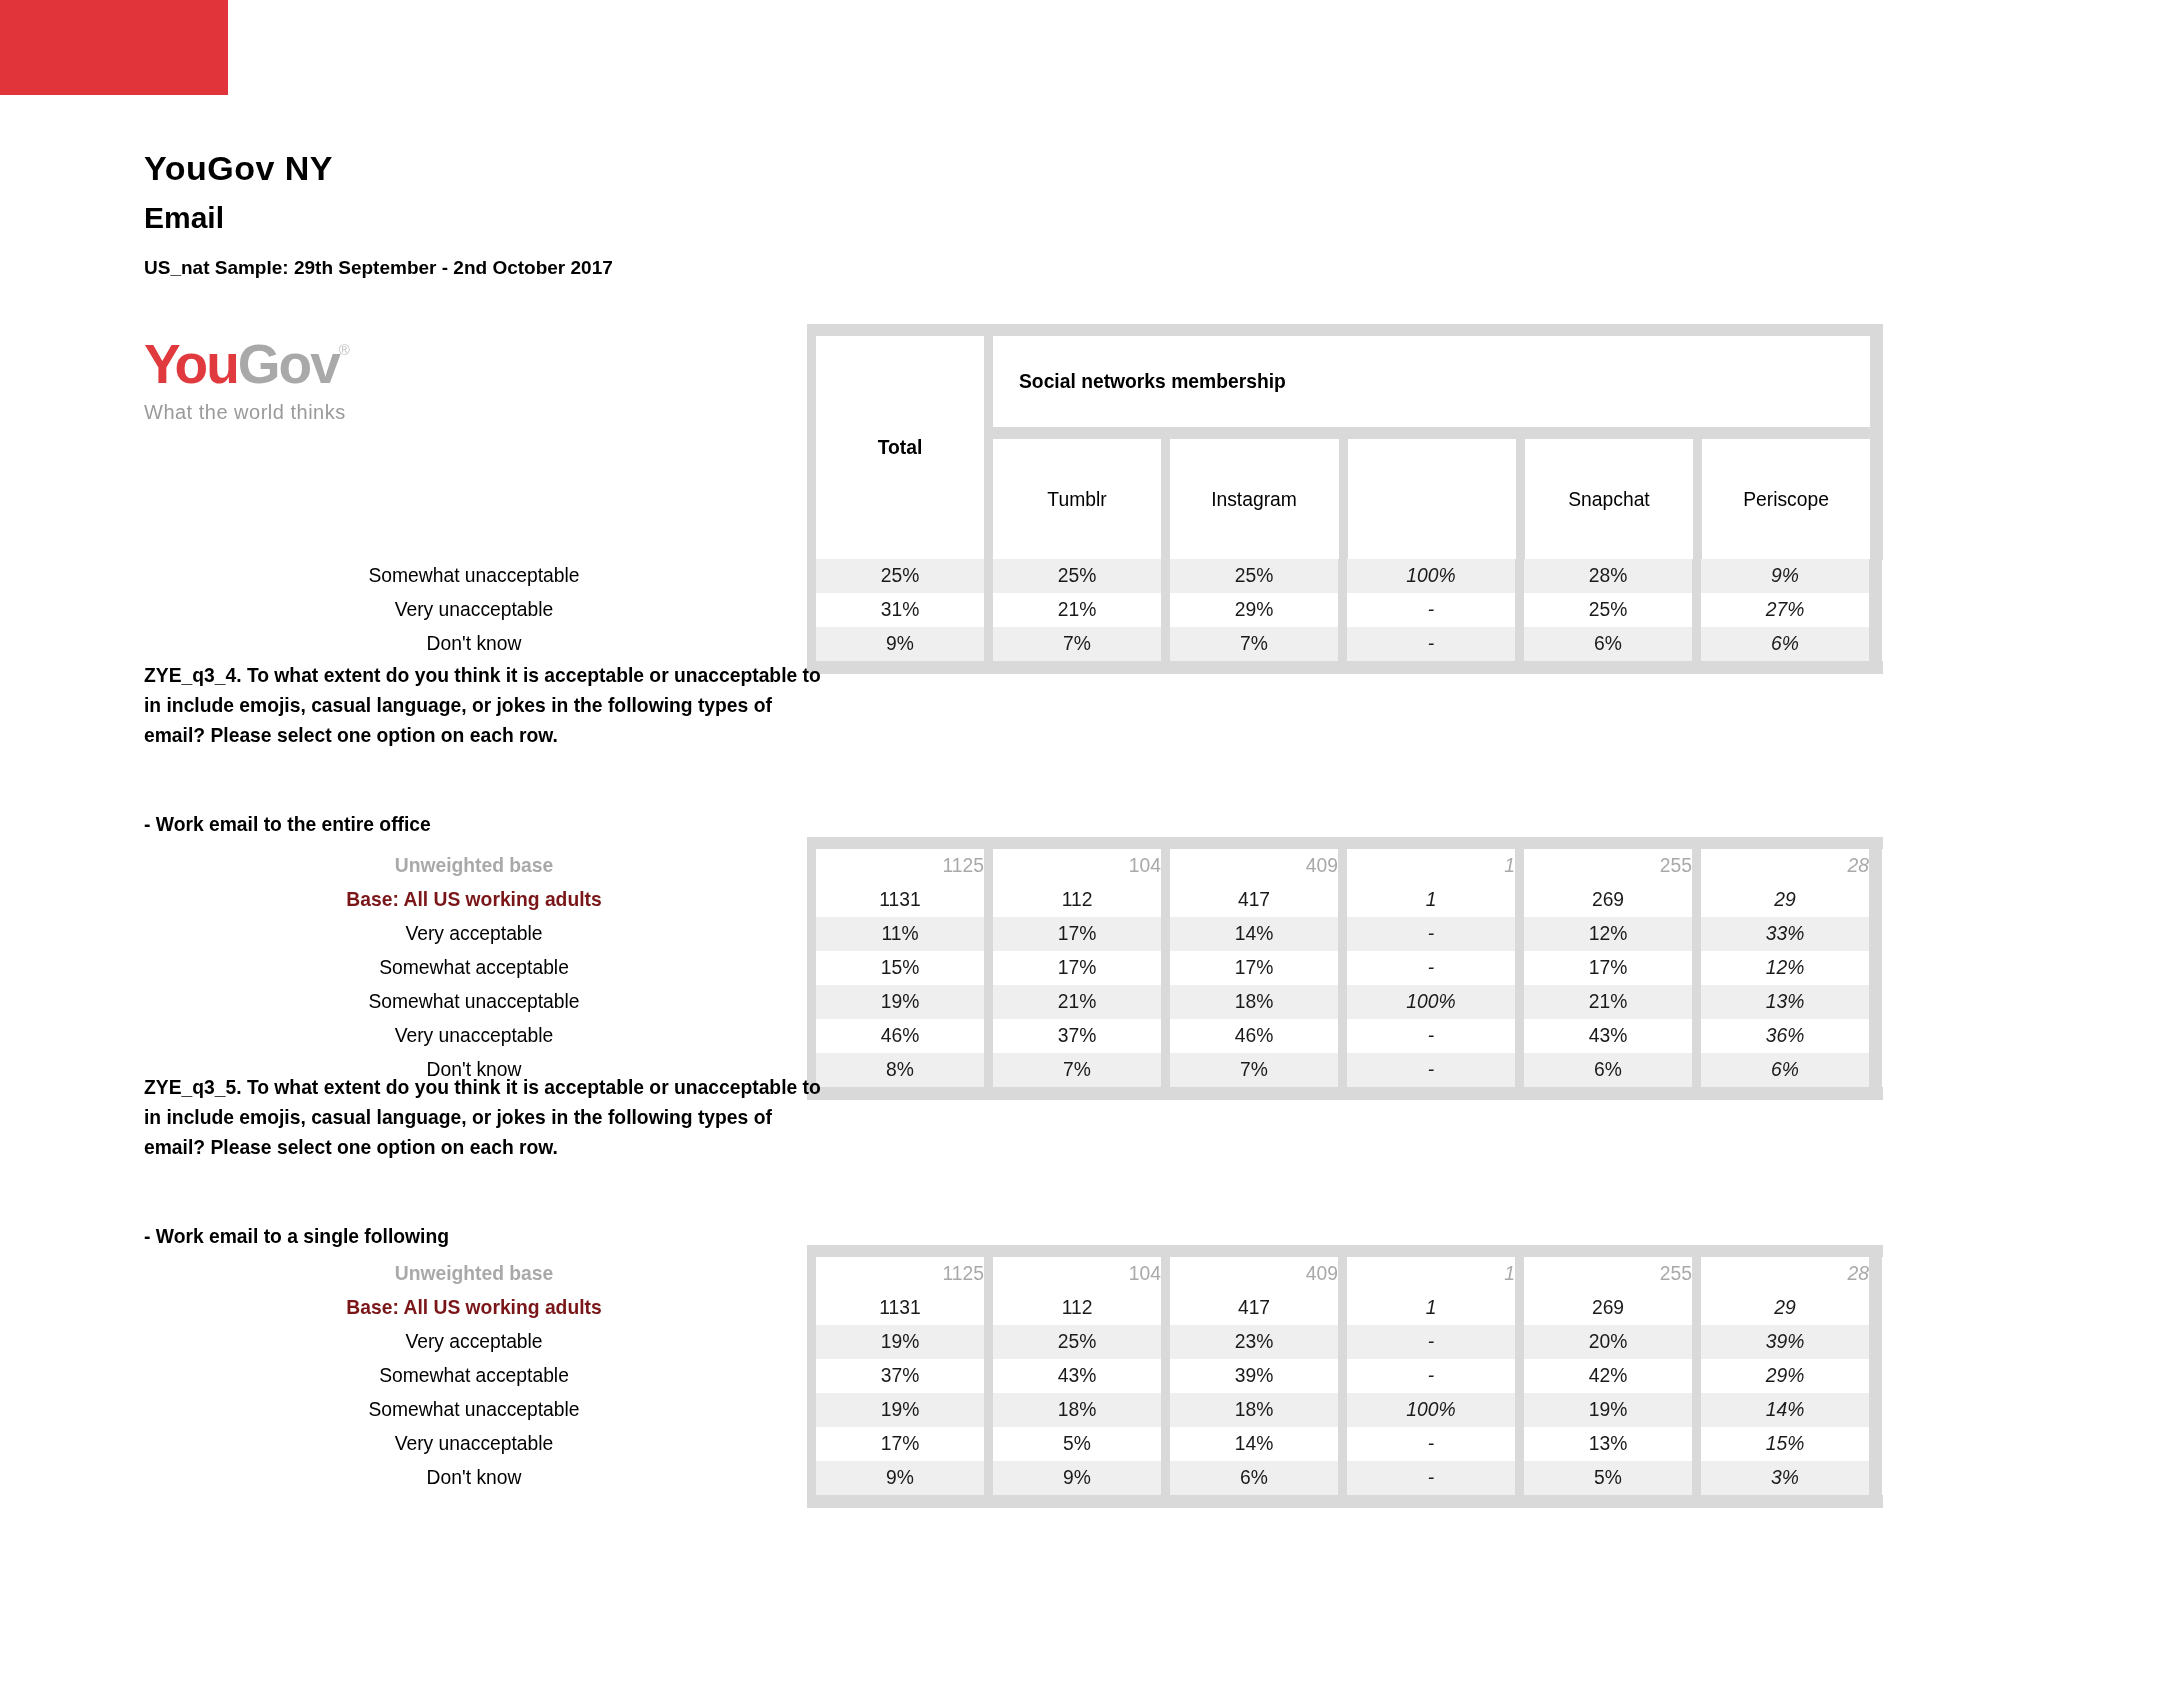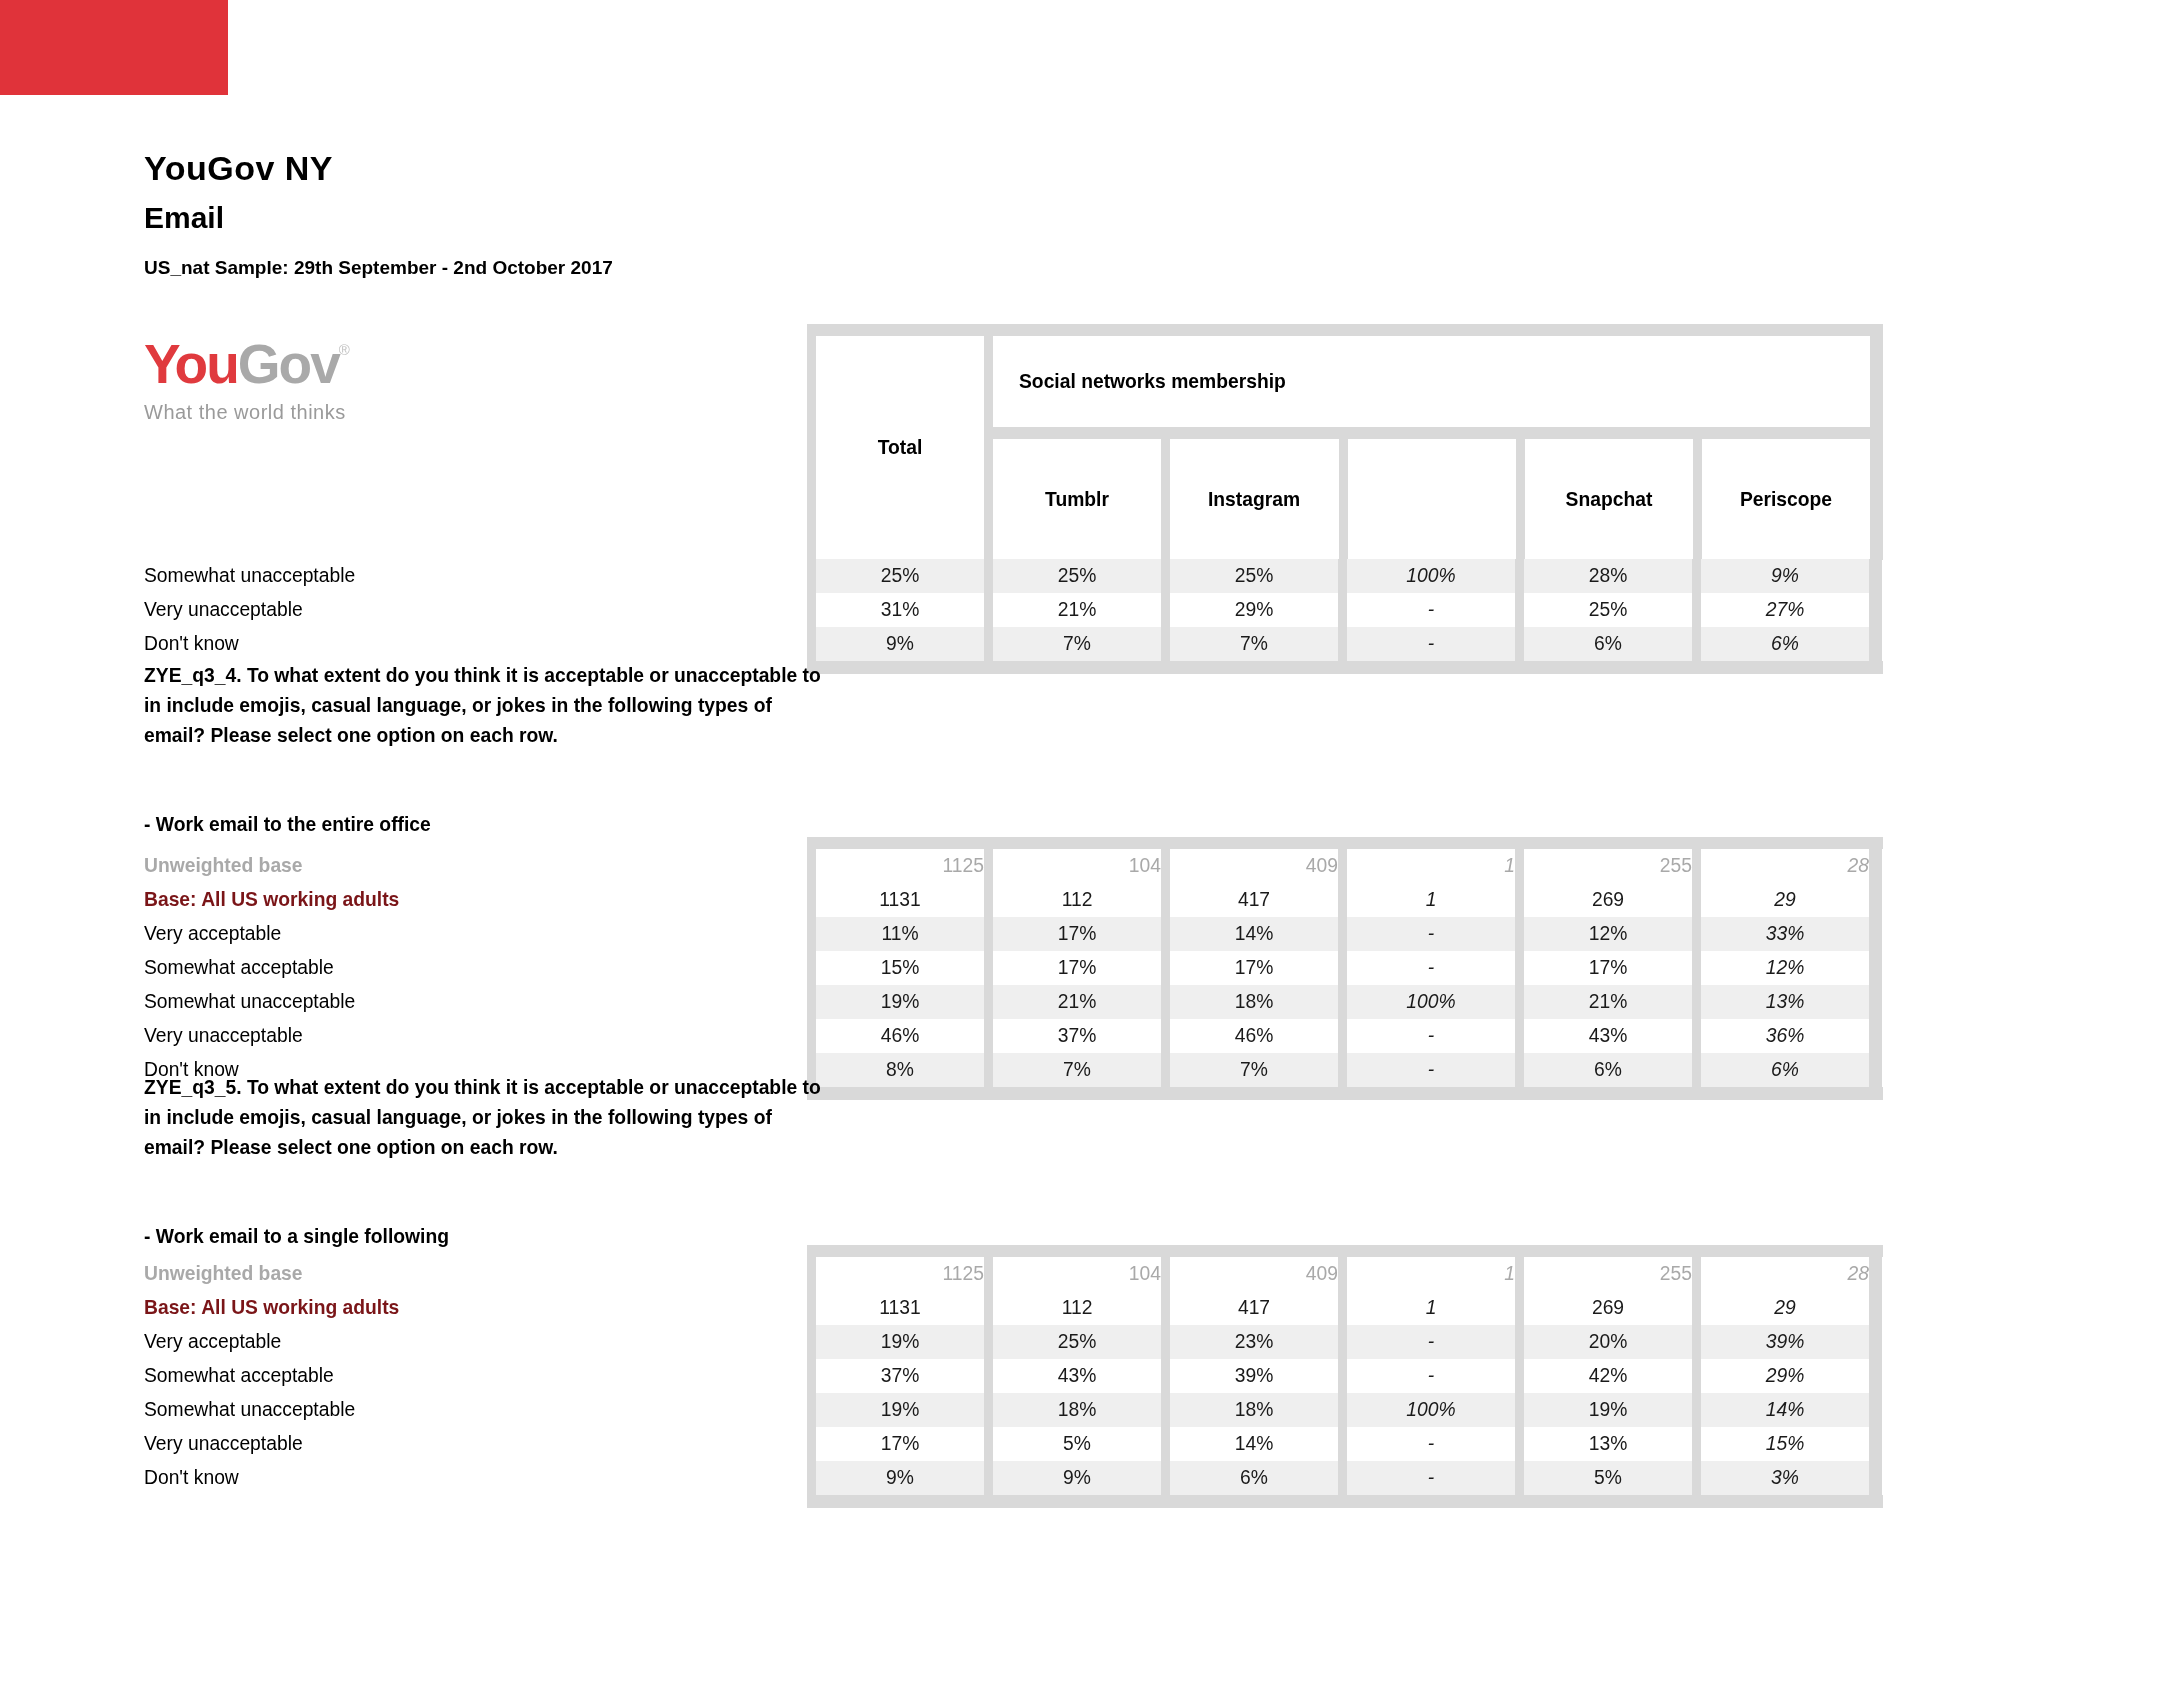--- a/index.html
+++ b/index.html
@@ -26,28 +26,28 @@
   #thead .bar-top{position:absolute;left:0;top:0;width:1076px;height:12px;background:#d9d9d9;}
   #thead .leftbar{position:absolute;left:0;top:12px;width:9px;height:224px;background:#d9d9d9;}
   #thead .rightbar{position:absolute;left:1063px;top:12px;width:13px;height:224px;background:#d9d9d9;}
   #thead .gap-tg{position:absolute;left:177px;top:12px;width:9px;height:224px;background:#d9d9d9;}
   #thead .total-cell{position:absolute;left:9px;top:12px;width:168px;height:224px;background:#fff;
     display:flex;align-items:center;justify-content:center;font-weight:bold;font-size:19.3px;}
   #thead .group-cell{position:absolute;left:186px;top:12px;width:877px;height:91px;background:#fff;
     display:flex;align-items:center;padding-left:26px;box-sizing:border-box;font-weight:bold;font-size:19.3px;}
   #thead .midbar{position:absolute;left:186px;top:103px;width:877px;height:12px;background:#d9d9d9;}
   #thead .name-cell{position:absolute;top:115px;width:168px;height:121px;background:#fff;
-    display:flex;align-items:center;justify-content:center;font-weight:bold;font-size:19.3px;}
+    display:flex;align-items:center;justify-content:center;font-weight:normal;font-size:19.3px;}
   #thead .name-sep{position:absolute;top:115px;width:9px;height:121px;background:#d9d9d9;}
   
   .dtable{position:absolute;left:144px;width:1739px;font-size:19.3px;}
   .frame-bar{margin-left:663px;width:1076px;height:12px;background:#d9d9d9;}
   .frame-bar.bottom{height:13px;}
   .t-row{display:grid;grid-template-columns:663px 9px 168px 9px 168px 9px 168px 9px 168px 9px 168px 9px 168px 13px;height:34px;}
-  .t-row .rlabel{background:#fff;text-align:left;padding-right:3px;line-height:34px;white-space:nowrap;
+  .t-row .rlabel{background:#fff;text-align:center;padding-right:3px;line-height:34px;white-space:nowrap;
     overflow:visible;color:#000;}
   .t-row .val{background:#fff;text-align:center;line-height:34px;color:#1a1a1a;}
   .t-row .sep{background:#d9d9d9;}
   .t-row.striped .val{background:#efefef;}
   .t-row.muted .rlabel{color:#a9a9a9;font-weight:bold;}
   .t-row.muted .val{color:#a9a9a9;text-align:right;}
   .t-row.base .rlabel{color:#7a1518;font-weight:bold;}
   .t-row .val.it{font-style:italic;}
   
   .qblock{left:144px;width:688px;font-size:19.3px;font-weight:bold;line-height:30px;}

